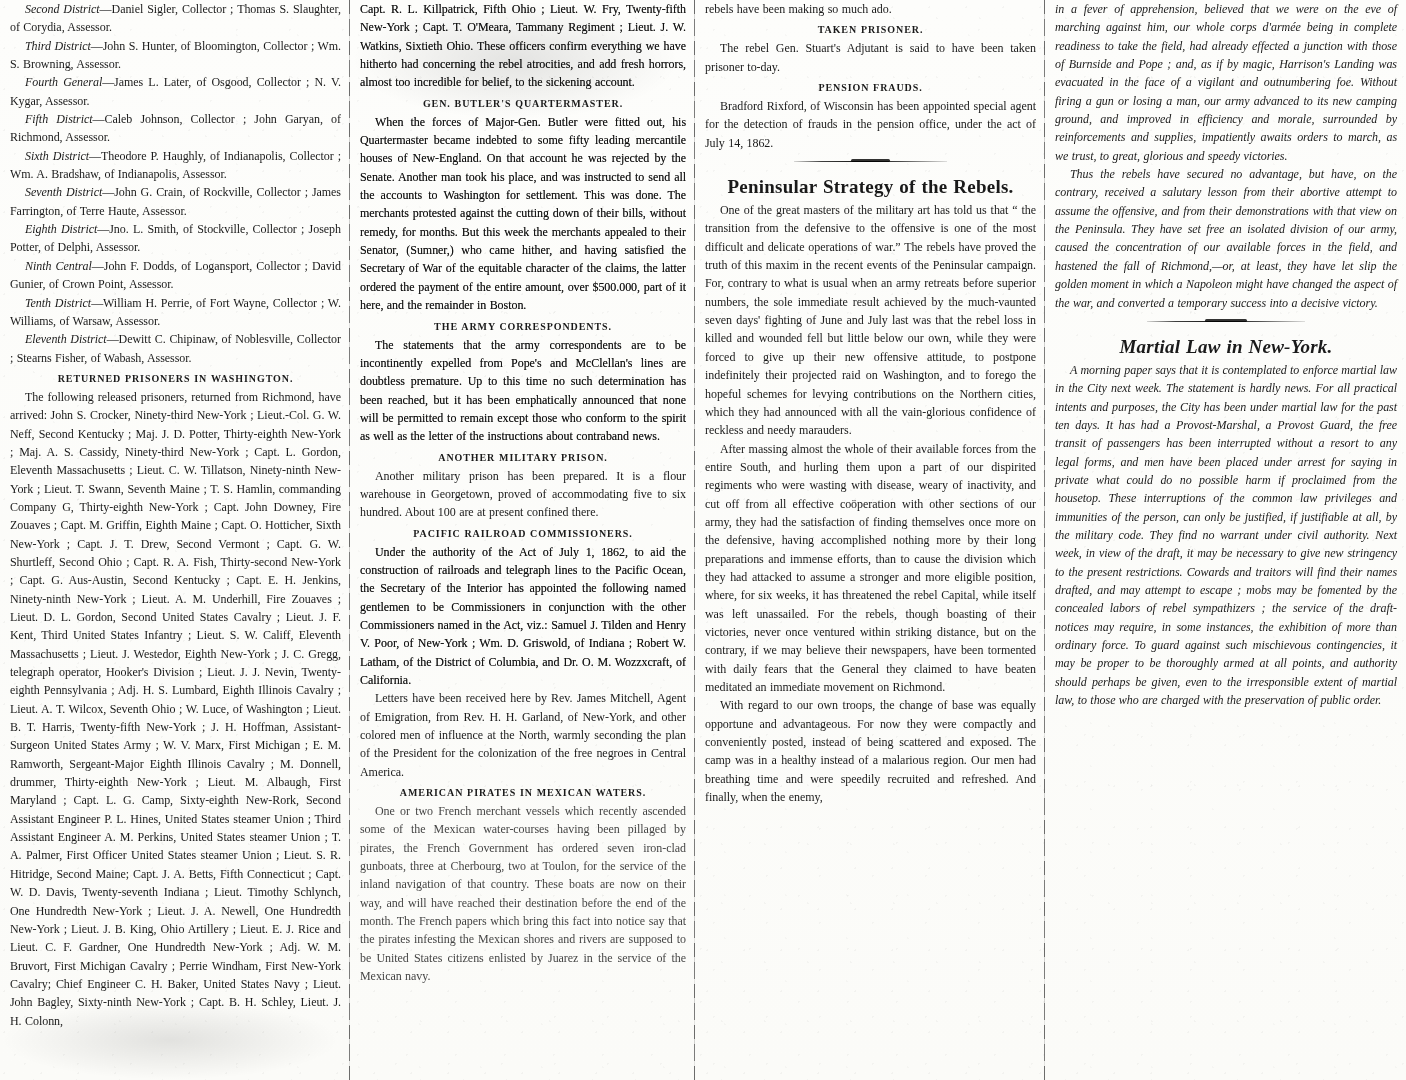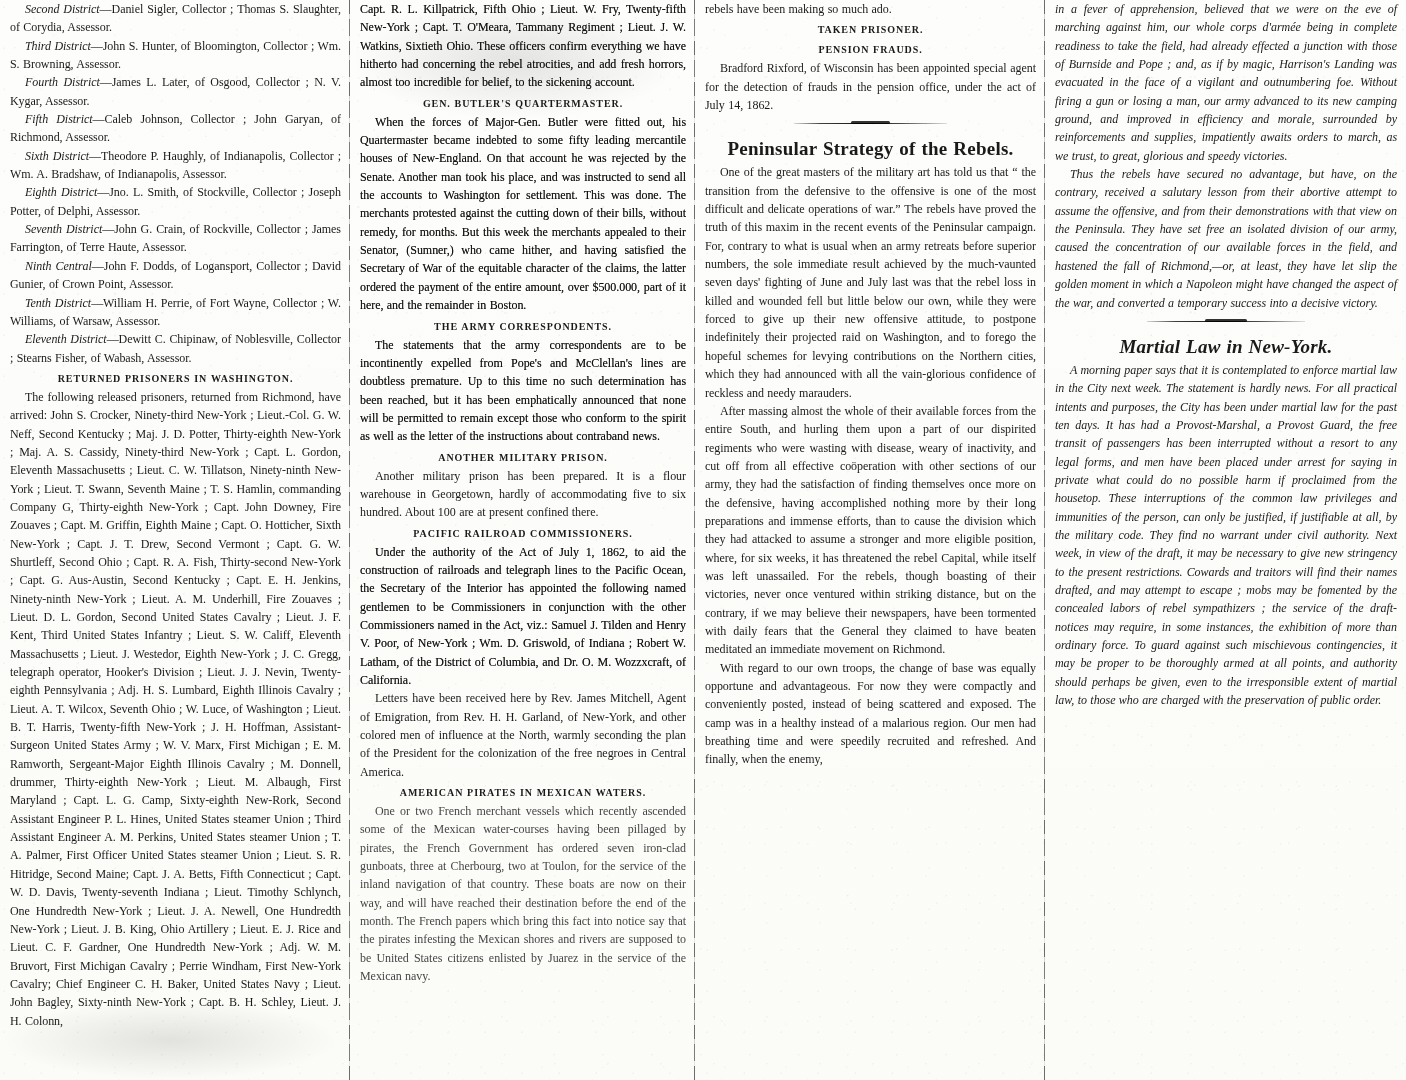--- a/index.html
+++ b/index.html
@@ -119,48 +119,49 @@
   <div class="rule r2"></div>
   <div class="rule r3"></div>
 
   <div class="smudge" style="left:0px;top:1000px;width:340px;height:80px;"></div>
   <div class="smudge" style="left:350px;top:0px;width:330px;height:120px;"></div>
 
   <div class="cols">
     <div class="col c1" id="col-0">
         <p><i>Second District</i><span>—Daniel Sigler, Collector ; Thomas S. Slaughter, of Corydia, Assessor.</span></p>
         <p><i>Third District</i><span>—John S. Hunter, of Bloomington, Collector ; Wm. S. Browning, Assessor.</span></p>
-        <p><i>Fourth District</i><span>—James L. Later, of Osgood, Collector ; N. V. Kygar, Assessor.</span></p>
+        <p><i>Fourth General</i><span>—James L. Later, of Osgood, Collector ; N. V. Kygar, Assessor.</span></p>
         <p><i>Fifth District</i><span>—Caleb Johnson, Collector ; John Garyan, of Richmond, Assessor.</span></p>
         <p><i>Sixth District</i><span>—Theodore P. Haughly, of Indianapolis, Collector ; Wm. A. Bradshaw, of Indianapolis, Assessor.</span></p>
+        <p><i>Seventh District</i><span>—John G. Crain, of Rockville, Collector ; James Farrington, of Terre Haute, Assessor.</span></p>
         <p><i>Eighth District</i><span>—Jno. L. Smith, of Stockville, Collector ; Joseph Potter, of Delphi, Assessor.</span></p>
-        <p><i>Seventh District</i><span>—John G. Crain, of Rockville, Collector ; James Farrington, of Terre Haute, Assessor.</span></p>
         <p><i>Ninth Central</i><span>—John F. Dodds, of Logansport, Collector ; David Gunier, of Crown Point, Assessor.</span></p>
         <p><i>Tenth District</i><span>—William H. Perrie, of Fort Wayne, Collector ; W. Williams, of Warsaw, Assessor.</span></p>
         <p><i>Eleventh District</i><span>—Dewitt C. Chipinaw, of Noblesville, Collector ; Stearns Fisher, of Wabash, Assessor.</span></p>
         <p class="sechead">Returned Prisoners in Washington.</p>
         <p>The following released prisoners, returned from Richmond, have arrived: John S. Crocker, Ninety-third New-York ; Lieut.-Col. G. W. Neff, Second Kentucky ; Maj. J. D. Potter, Thirty-eighth New-York ; Maj. A. S. Cassidy, Ninety-third New-York ; Capt. L. Gordon, Eleventh Massachusetts ; Lieut. C. W. Tillatson, Ninety-ninth New-York ; Lieut. T. Swann, Seventh Maine ; T. S. Hamlin, commanding Company G, Thirty-eighth New-York ; Capt. John Downey, Fire Zouaves ; Capt. M. Griffin, Eighth Maine ; Capt. O. Hotticher, Sixth New-York ; Capt. J. T. Drew, Second Vermont ; Capt. G. W. Shurtleff, Second Ohio ; Capt. R. A. Fish, Thirty-second New-York ; Capt. G. Aus-Austin, Second Kentucky ; Capt. E. H. Jenkins, Ninety-ninth New-York ; Lieut. A. M. Underhill, Fire Zouaves ; Lieut. D. L. Gordon, Second United States Cavalry ; Lieut. J. F. Kent, Third United States Infantry ; Lieut. S. W. Califf, Eleventh Massachusetts ; Lieut. J. Westedor, Eighth New-York ; J. C. Gregg, telegraph operator, Hooker's Division ; Lieut. J. J. Nevin, Twenty-eighth Pennsylvania ; Adj. H. S. Lumbard, Eighth Illinois Cavalry ; Lieut. A. T. Wilcox, Seventh Ohio ; W. Luce, of Washington ; Lieut. B. T. Harris, Twenty-fifth New-York ; J. H. Hoffman, Assistant-Surgeon United States Army ; W. V. Marx, First Michigan ; E. M. Ramworth, Sergeant-Major Eighth Illinois Cavalry ; M. Donnell, drummer, Thirty-eighth New-York ; Lieut. M. Albaugh, First Maryland ; Capt. L. G. Camp, Sixty-eighth New-Rork, Second Assistant Engineer P. L. Hines, United States steamer Union ; Third Assistant Engineer A. M. Perkins, United States steamer Union ; T. A. Palmer, First Officer United States steamer Union ; Lieut. S. R. Hitridge, Second Maine; Capt. J. A. Betts, Fifth Connecticut ; Capt. W. D. Davis, Twenty-seventh Indiana ; Lieut. Timothy Schlynch, One Hundredth New-York ; Lieut. J. A. Newell, One Hundredth New-York ; Lieut. J. B. King, Ohio Artillery ; Lieut. E. J. Rice and Lieut. C. F. Gardner, One Hundredth New-York ; Adj. W. M. Bruvort, First Michigan Cavalry ; Perrie Windham, First New-York Cavalry; Chief Engineer C. H. Baker, United States Navy ; Lieut. John Bagley, Sixty-ninth New-York ; Capt. B. H. Schley, Lieut. J. H. Colonn,</p>
       </div>
     <div class="col c2" id="col-1">
         <p class="noind bleed-soft">Capt. R. L. Killpatrick, Fifth Ohio ; Lieut. W. Fry, Twenty-fifth New-York ; Capt. T. O'Meara, Tammany Regiment ; Lieut. J. W. Watkins, Sixtieth Ohio. These officers confirm everything we have hitherto had concerning the rebel atrocities, and add fresh horrors, almost too incredible for belief, to the sickening account.</p>
         <p class="sechead">Gen. Butler's Quartermaster.</p>
         <p class="bleed-soft">When the forces of Major-Gen. Butler were fitted out, his Quartermaster became indebted to some fifty leading mercantile houses of New-England. On that account he was rejected by the Senate. Another man took his place, and was instructed to send all the accounts to Washington for settlement. This was done. The merchants protested against the cutting down of their bills, without remedy, for months. But this week the merchants appealed to their Senator, (Sumner,) who came hither, and having satisfied the Secretary of War of the equitable character of the claims, the latter ordered the payment of the entire amount, over $500.000, part of it here, and the remainder in Boston.</p>
         <p class="sechead">The Army Correspondents.</p>
         <p class="bleed-soft">The statements that the army correspondents are to be incontinently expelled from Pope's and McClellan's lines are doubtless premature. Up to this time no such determination has been reached, but it has been emphatically announced that none will be permitted to remain except those who conform to the spirit as well as the letter of the instructions about contraband news.</p>
         <p class="sechead">Another Military Prison.</p>
-        <p>Another military prison has been prepared. It is a flour warehouse in Georgetown, hardly of accommodating five to six hundred. About 100 are at present confined there.</p>
+        <p>Another military prison has been prepared. It is a flour warehouse in Georgetown, proved of accommodating five to six hundred. About 100 are at present confined there.</p>
         <p class="sechead">Pacific Railroad Commissioners.</p>
         <p class="bleed-soft">Under the authority of the Act of July 1, 1862, to aid the construction of railroads and telegraph lines to the Pacific Ocean, the Secretary of the Interior has appointed the following named gentlemen to be Commissioners in conjunction with the other Commissioners named in the Act, viz.: Samuel J. Tilden and Henry V. Poor, of New-York ; Wm. D. Griswold, of Indiana ; Robert W. Latham, of the District of Columbia, and Dr. O. M. Wozzxcraft, of California.</p>
         <p>Letters have been received here by Rev. James Mitchell, Agent of Emigration, from Rev. H. H. Garland, of New-York, and other colored men of influence at the North, warmly seconding the plan of the President for the colonization of the free negroes in Central America.</p>
         <p class="sechead">American Pirates in Mexican Waters.</p>
         <p class="worn">One or two French merchant vessels which recently ascended some of the Mexican water-courses having been pillaged by pirates, the French Government has ordered seven iron-clad gunboats, three at Cherbourg, two at Toulon, for the service of the inland navigation of that country. These boats are now on their way, and will have reached their destination before the end of the month. The French papers which bring this fact into notice say that the pirates infesting the Mexican shores and rivers are supposed to be United States citizens enlisted by Juarez in the service of the Mexican navy.</p>
       </div>
     <div class="col c3" id="col-2">
         <p class="noind">rebels have been making so much ado.</p>
         <p class="sechead">Taken Prisoner.</p>
+        <p>The rebel Gen. Stuart's Adjutant is said to have been taken prisoner to-day.</p>
         <p class="sechead">Pension Frauds.</p>
         <p>Bradford Rixford, of Wisconsin has been appointed special agent for the detection of frauds in the pension office, under the act of July 14, 1862.</p>
         <div class="hr"></div>
         <p class="artheadline">Peninsular Strategy of the Rebels.</p>
         <p>One of the great masters of the military art has told us that “ the transition from the defensive to the offensive is one of the most difficult and delicate operations of war.” The rebels have proved the truth of this maxim in the recent events of the Peninsular campaign. For, contrary to what is usual when an army retreats before superior numbers, the sole immediate result achieved by the much-vaunted seven days' fighting of June and July last was that the rebel loss in killed and wounded fell but little below our own, while they were forced to give up their new offensive attitude, to postpone indefinitely their projected raid on Washington, and to forego the hopeful schemes for levying contributions on the Northern cities, which they had announced with all the vain-glorious confidence of reckless and needy marauders.</p>
         <p>After massing almost the whole of their available forces from the entire South, and hurling them upon a part of our dispirited regiments who were wasting with disease, weary of inactivity, and cut off from all effective coöperation with other sections of our army, they had the satisfaction of finding themselves once more on the defensive, having accomplished nothing more by their long preparations and immense efforts, than to cause the division which they had attacked to assume a stronger and more eligible position, where, for six weeks, it has threatened the rebel Capital, while itself was left unassailed. For the rebels, though boasting of their victories, never once ventured within striking distance, but on the contrary, if we may believe their newspapers, have been tormented with daily fears that the General they claimed to have beaten meditated an immediate movement on Richmond.</p>
         <p>With regard to our own troops, the change of base was equally opportune and advantageous. For now they were compactly and conveniently posted, instead of being scattered and exposed. The camp was in a healthy instead of a malarious region. Our men had breathing time and were speedily recruited and refreshed. And finally, when the enemy,</p>
       </div>
     <div class="col c4" id="col-3">
         <p class="noind">in a fever of apprehension, believed that we were on the eve of marching against him, our whole corps d'armée being in complete readiness to take the field, had already effected a junction with those of Burnside and Pope ; and, as if by magic, Harrison's Landing was evacuated in the face of a vigilant and outnumbering foe. Without firing a gun or losing a man, our army advanced to its new camping ground, and improved in efficiency and morale, surrounded by reinforcements and supplies, impatiently awaits orders to march, as we trust, to great, glorious and speedy victories.</p>

